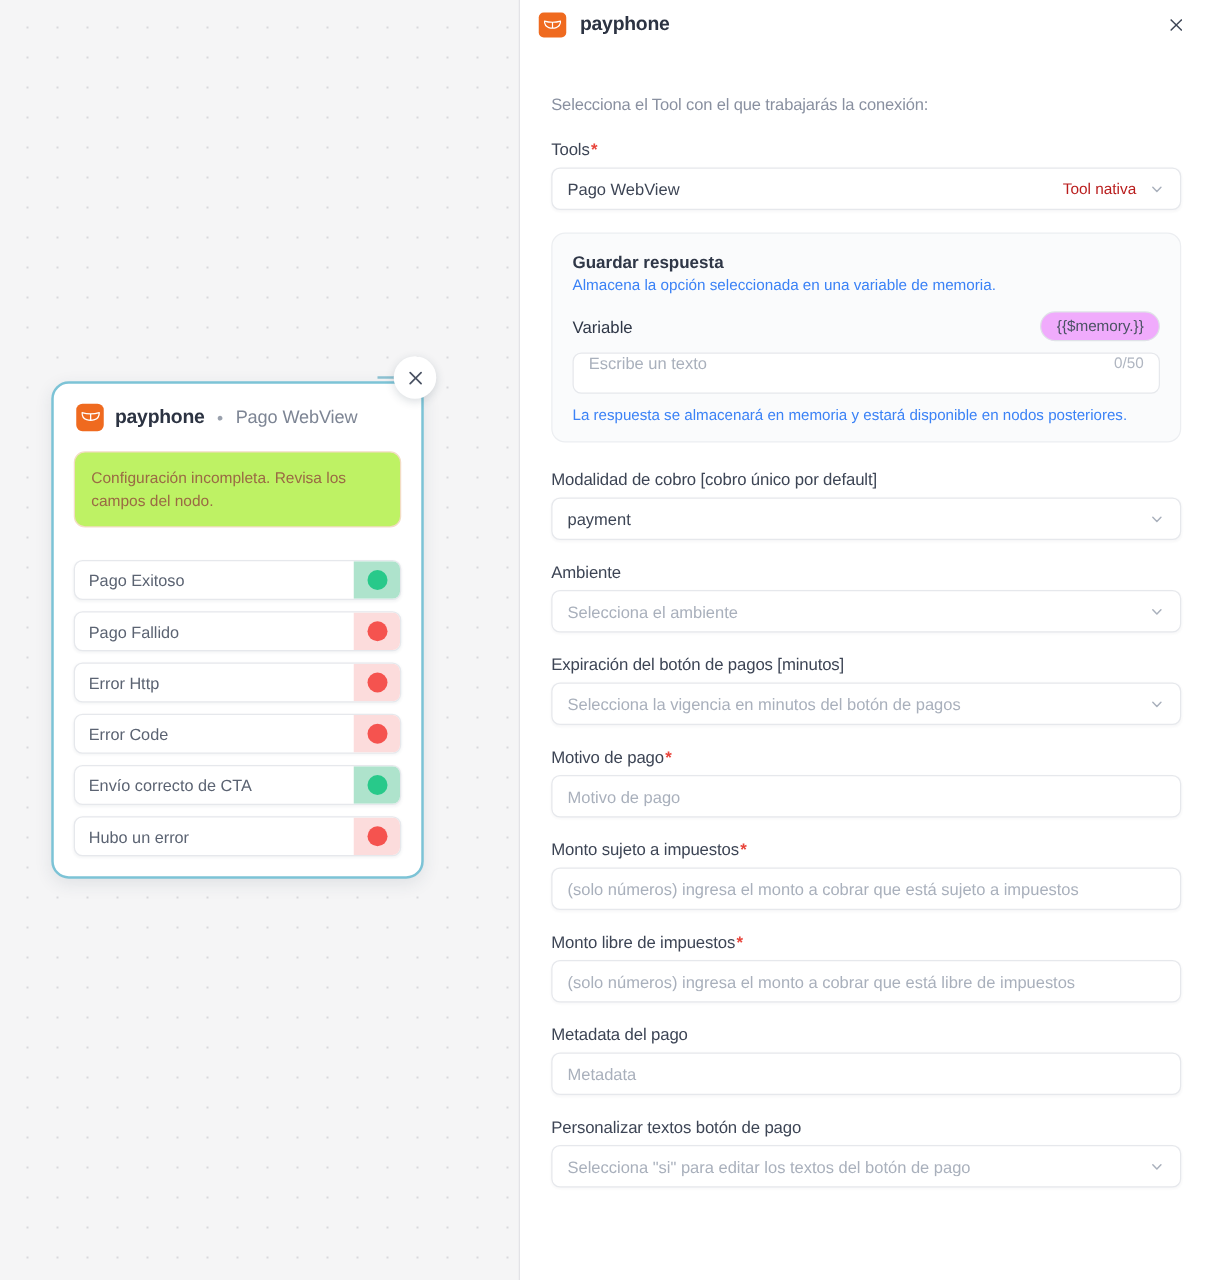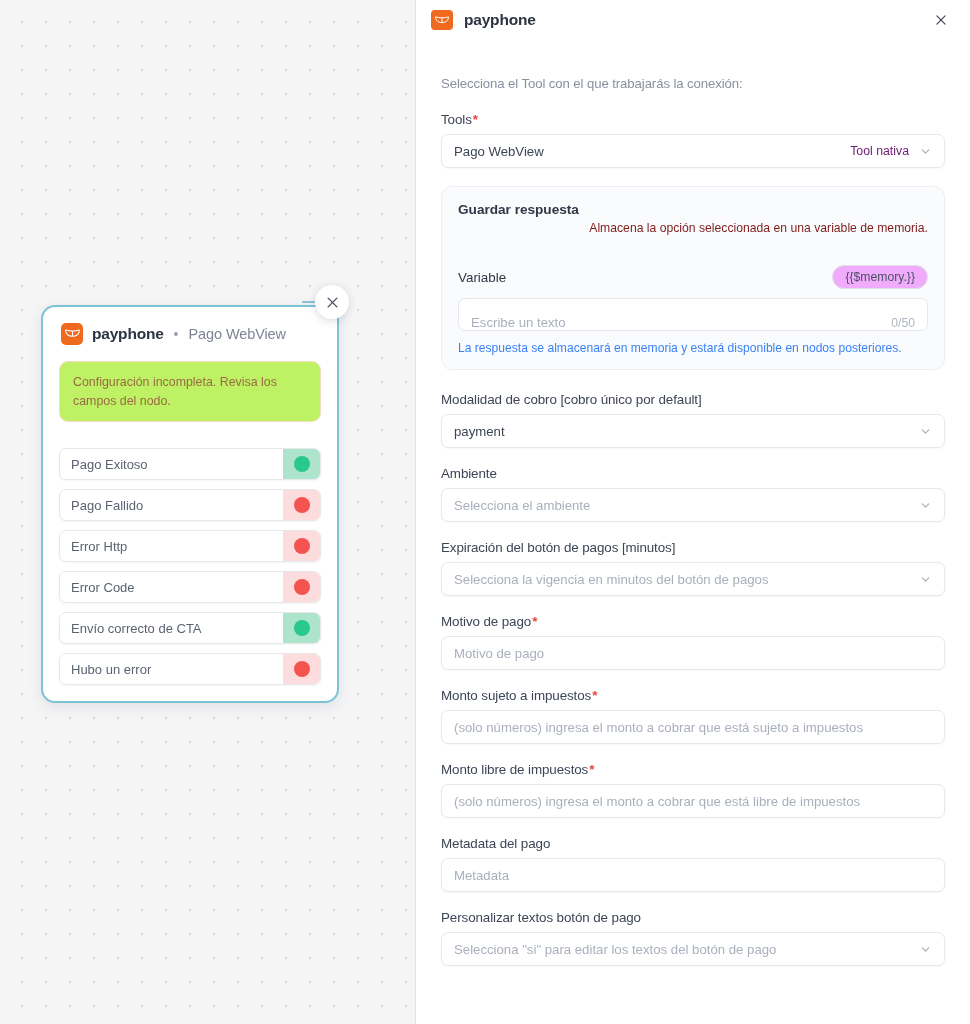--- a/index.html
+++ b/index.html
@@ -224,21 +224,21 @@
     background: #ffffff;
     display: flex;
     align-items: center;
     padding: 0 12px;
     font-size: 13.2px;
     box-shadow: 0 1px 2px rgba(40,60,80,.04);
   }
   .control .val { color: #3d4555; flex: 1; white-space: nowrap; overflow: hidden; }
   .control .ph  { color: #a9b0bc; flex: 1; white-space: nowrap; overflow: hidden; }
   .control .side {
-    color: #701a75;
+    color: #b91c1c;
     font-size: 12.3px;
     margin-right: 10px;
     white-space: nowrap;
   }
   .chev { flex: 0 0 auto; display: flex; align-items: center; }
 
   
   .mem-card {
     background: #fafbfc;
     border: 1px solid #eceef1;
@@ -247,23 +247,22 @@
     margin-bottom: 22px;
   }
   .mem-title {
     font-size: 13.6px;
     font-weight: 700;
     color: #2f3747;
     margin-bottom: 4px;
   }
   .mem-sub {
     font-size: 12.2px;
-    color: #7f1d1d;
-    margin-bottom: 30px;
-    text-align: right;
+    color: #3b82f6;
+    margin-bottom: 14px;
   }
   .mem-row {
     display: flex;
     align-items: center;
     justify-content: space-between;
     margin-bottom: 9px;
   }
   .mem-var-label {
     font-size: 13.4px;
     font-weight: 400;
@@ -277,21 +276,21 @@
     font-size: 12.2px;
     color: #4a5263;
     cursor: pointer;
   }
   .mem-input {
     height: 33px;
     border: 1px solid #e6e8ec;
     border-radius: 7px;
     background: #ffffff;
     display: flex;
-    align-items: flex-end;
+    align-items: flex-start;
     padding: 0 12px;
     font-size: 13.2px;
   }
   .mem-input .ph { color: #a9b0bc; flex: 1; }
   .mem-count { color: #b0b6c1; font-size: 12.2px; }
   .mem-foot {
     font-size: 12.1px;
     color: #3b82f6;
     margin-top: 10px;
   }

